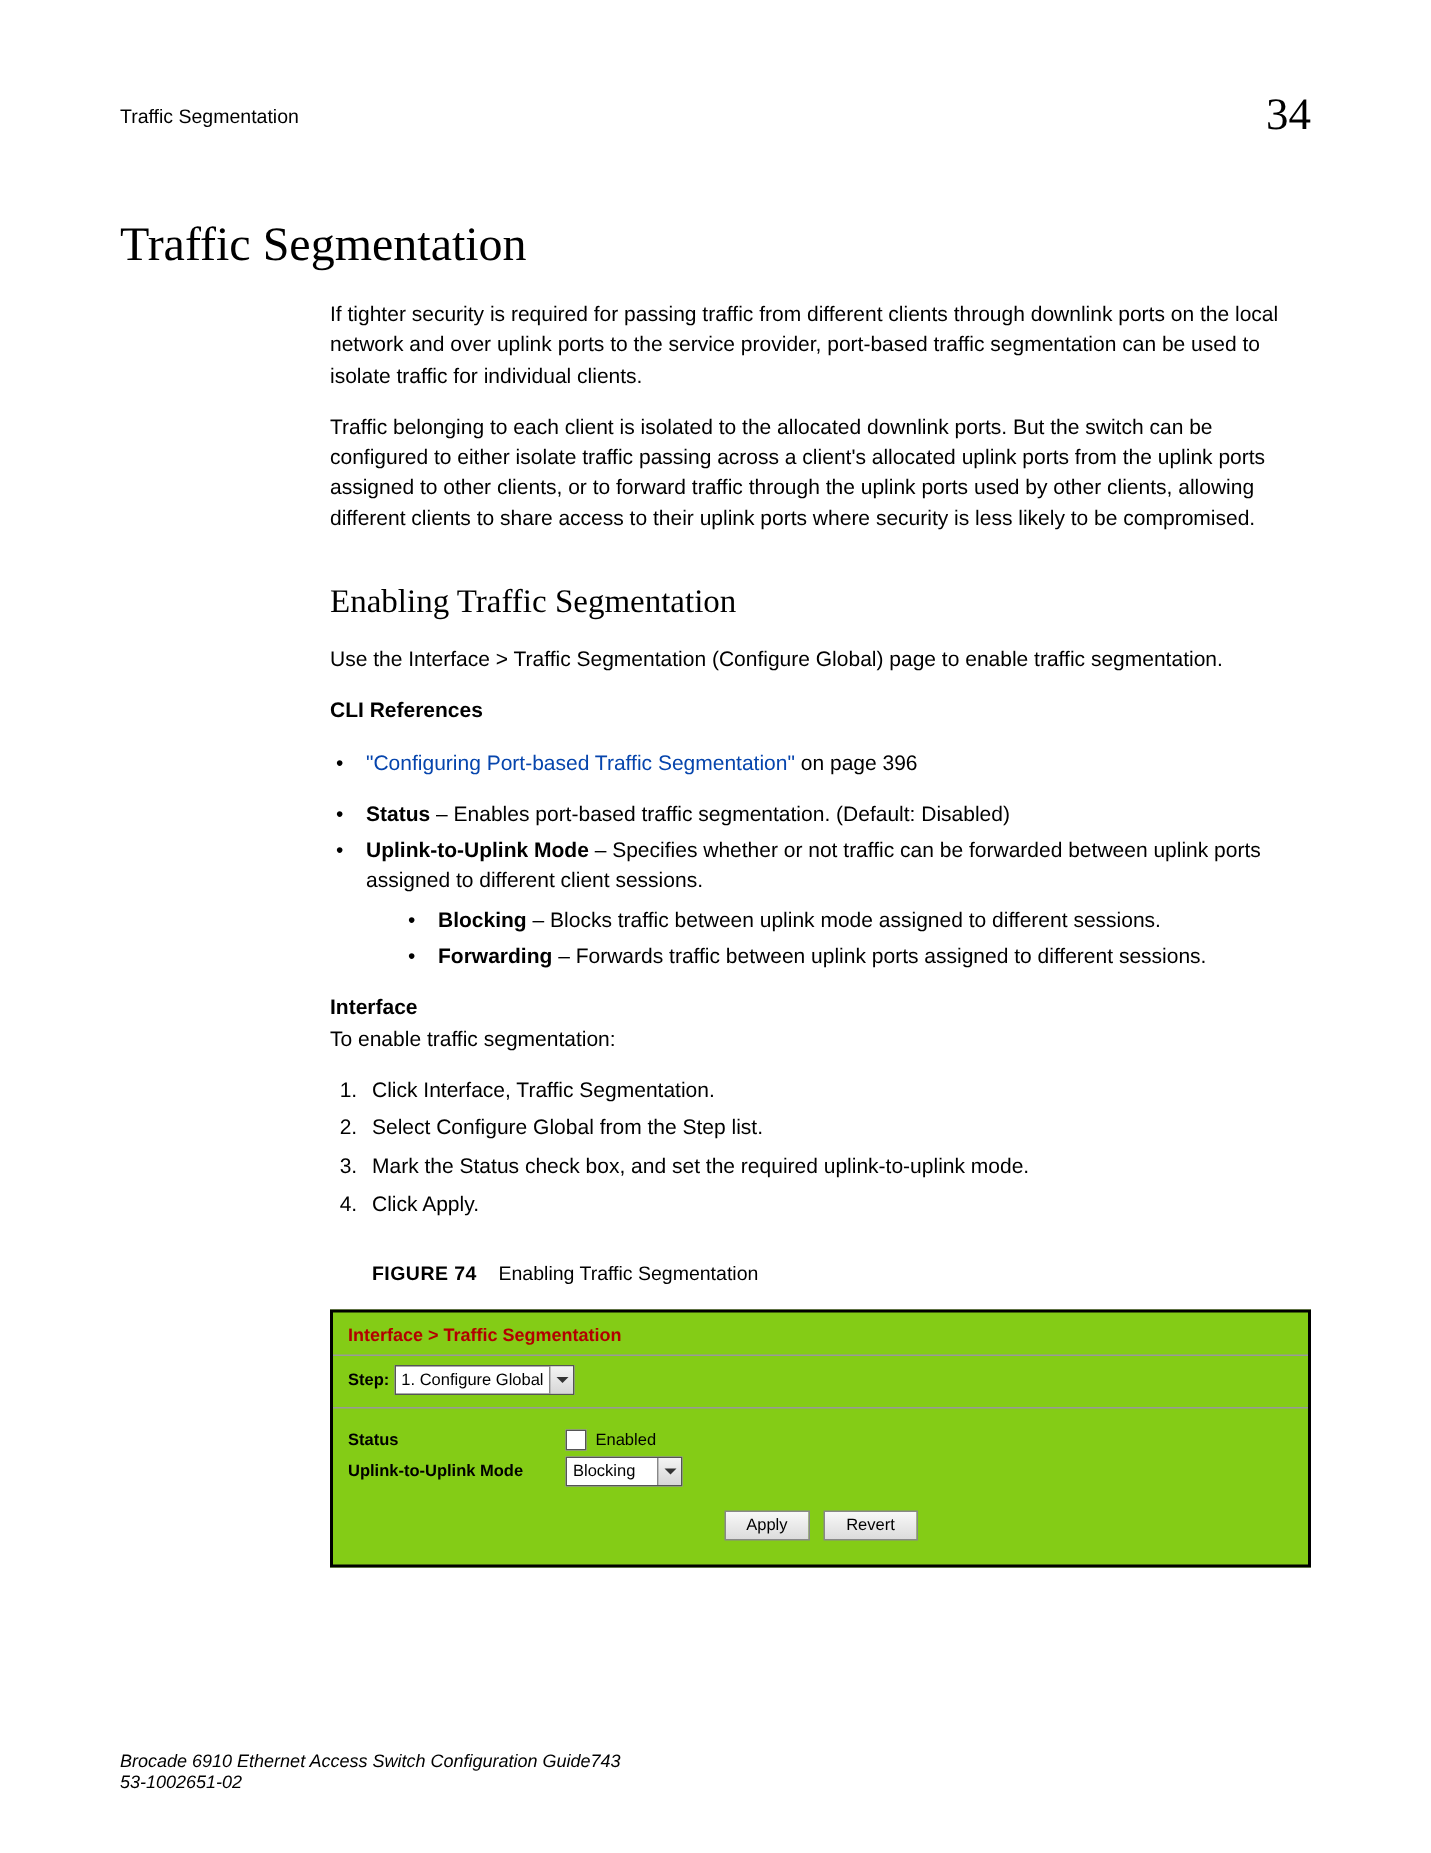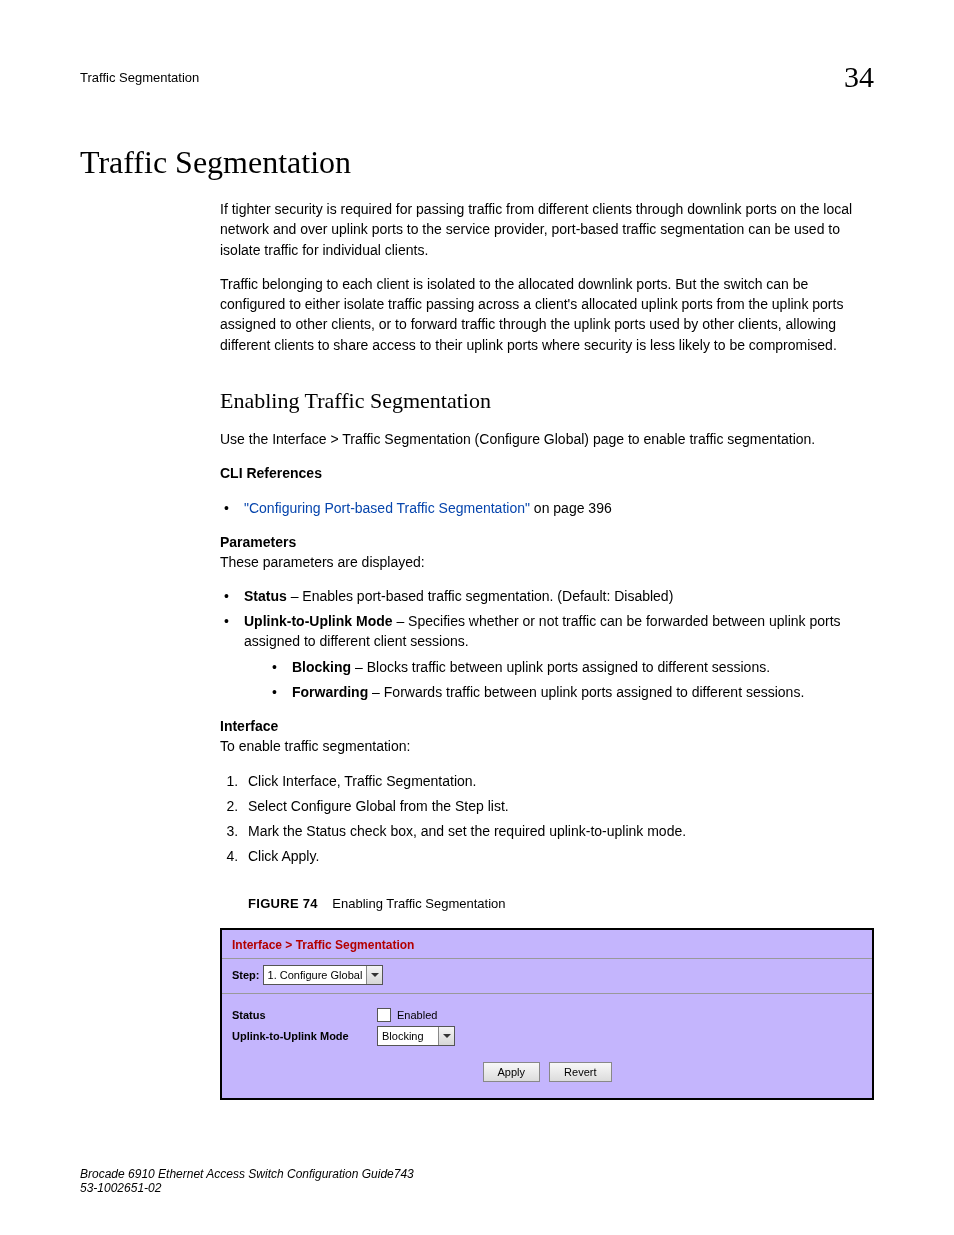--- a/index.html
+++ b/index.html
@@ -70,21 +70,21 @@
   ul.bullets.nested { margin-left: 24px; }
   ol.steps {
     padding-left: 22px;
     margin: 6px 0 28px 0;
   }
   ol.steps li { margin: 5px 0; padding-left: 6px; }
   .figure-caption { font-size: 13px; margin: 6px 0 10px 0; padding-left: 28px; }
   .figure-caption .fig-label { font-weight: bold; letter-spacing: 0.3px; }
   .screenshot {
     border: 2px solid #000;
-    background: #c4b5fd;
+    background: #84cc16;
     font-family: Arial, sans-serif;
     font-size: 11px;
     margin-left: 140px;
     margin-right: 0;
   }
   .screenshot-title {
     color: #b30000;
     font-weight: bold;
     font-size: 12px;
     padding: 8px 10px 6px 10px;
@@ -186,32 +186,29 @@
     <h2>Enabling Traffic Segmentation</h2>
     <p>Use the Interface &gt; Traffic Segmentation (Configure Global) page to enable traffic segmentation.</p>
 
     <p><strong>CLI References</strong></p>
     <ul class="bullets">
       <li>
         <span class="link">"Configuring Port-based Traffic Segmentation"</span><span> on page 396</span>
       </li>
     </ul>
 
-    <p><strong>Parameters</strong><br>
-      <span>These parameters are displayed:</span>
-    </p>
     <ul class="bullets">
       <li>
         <strong>Status</strong><span> – Enables port-based traffic segmentation. (Default: Disabled)</span>
       </li>
       <li>
         <strong>Uplink-to-Uplink Mode</strong><span> – Specifies whether or not traffic can be forwarded between uplink ports assigned to different client sessions.</span>
         <ul class="bullets nested">
           <li>
-            <strong>Blocking</strong><span> – Blocks traffic between uplink ports assigned to different sessions.</span>
+            <strong>Blocking</strong><span> – Blocks traffic between uplink mode assigned to different sessions.</span>
           </li>
           <li>
             <strong>Forwarding</strong><span> – Forwards traffic between uplink ports assigned to different sessions.</span>
           </li>
         </ul>
       </li>
     </ul>
 
     <p><strong>Interface</strong><br>
       <span>To enable traffic segmentation:</span>

